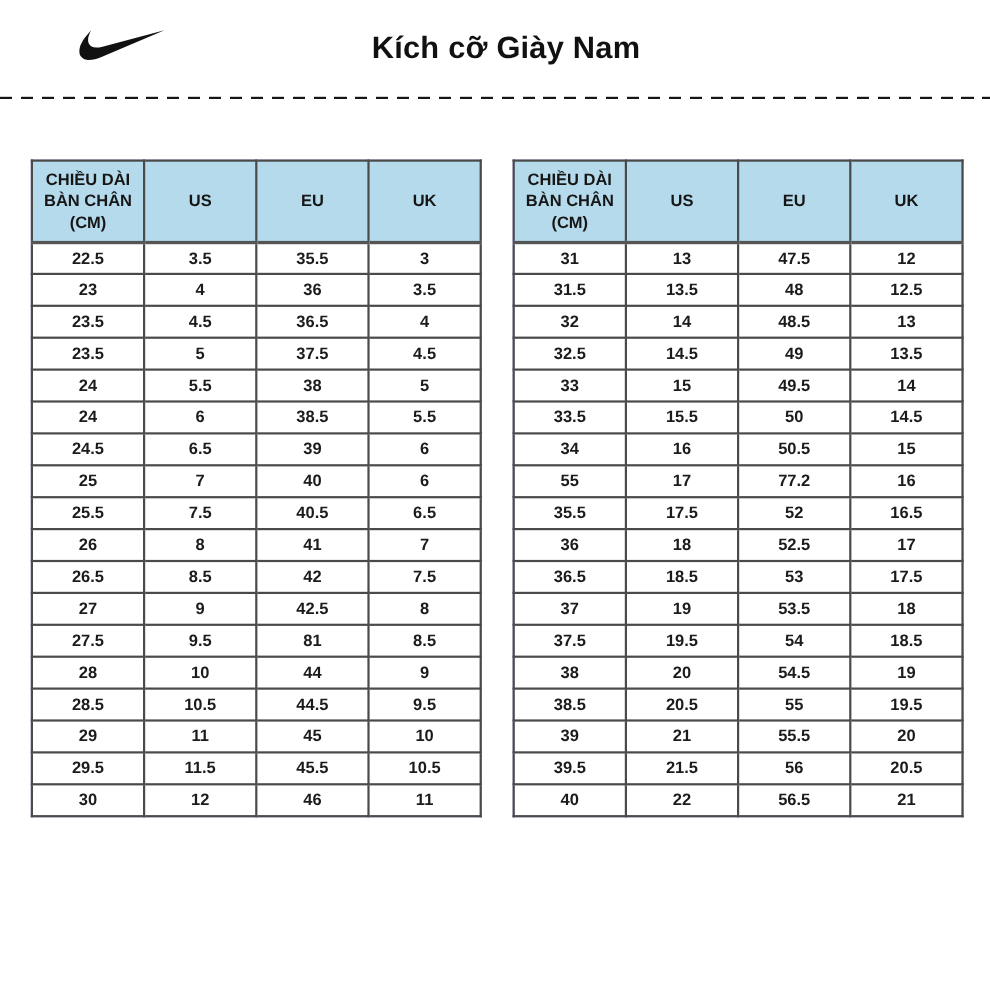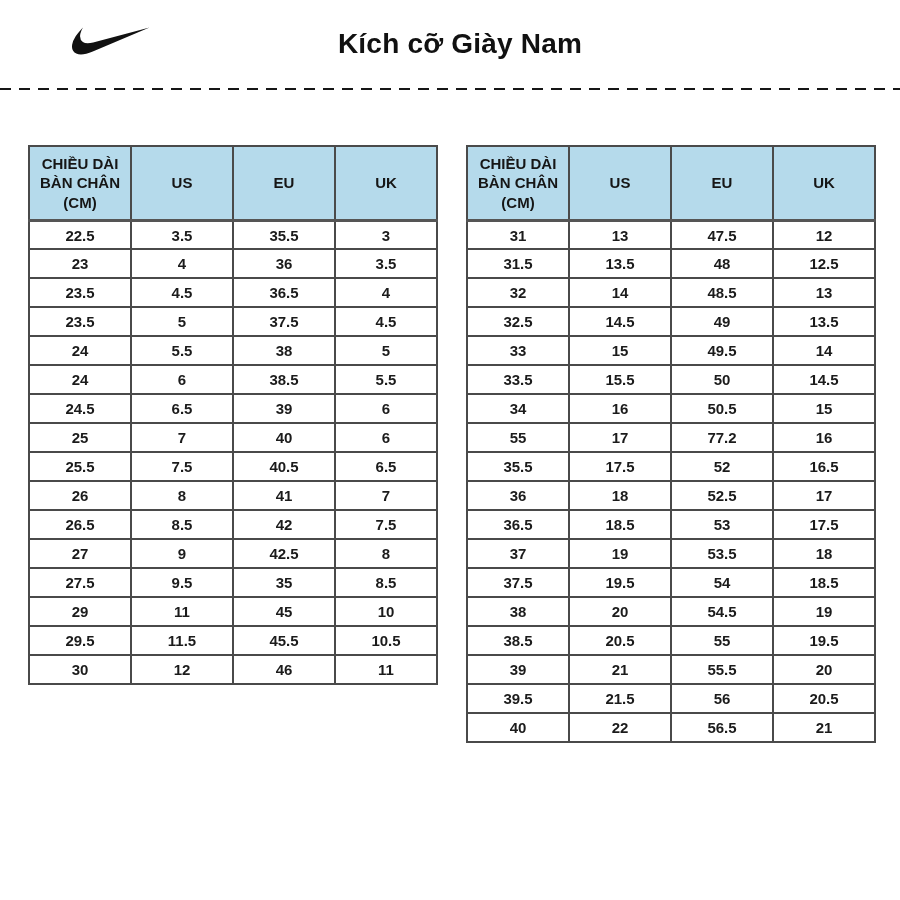--- a/index.html
+++ b/index.html
@@ -186,22 +186,34 @@
           </tr>
           <tr>
             <td>27</td>
             <td>9</td>
             <td>42.5</td>
             <td>8</td>
           </tr>
           <tr>
             <td>27.5</td>
             <td>9.5</td>
-            <td>35</td>
+            <td>81</td>
             <td>8.5</td>
+          </tr>
+          <tr>
+            <td>28</td>
+            <td>10</td>
+            <td>44</td>
+            <td>9</td>
+          </tr>
+          <tr>
+            <td>28.5</td>
+            <td>10.5</td>
+            <td>44.5</td>
+            <td>9.5</td>
           </tr>
           <tr>
             <td>29</td>
             <td>11</td>
             <td>45</td>
             <td>10</td>
           </tr>
           <tr>
             <td>29.5</td>
             <td>11.5</td>

